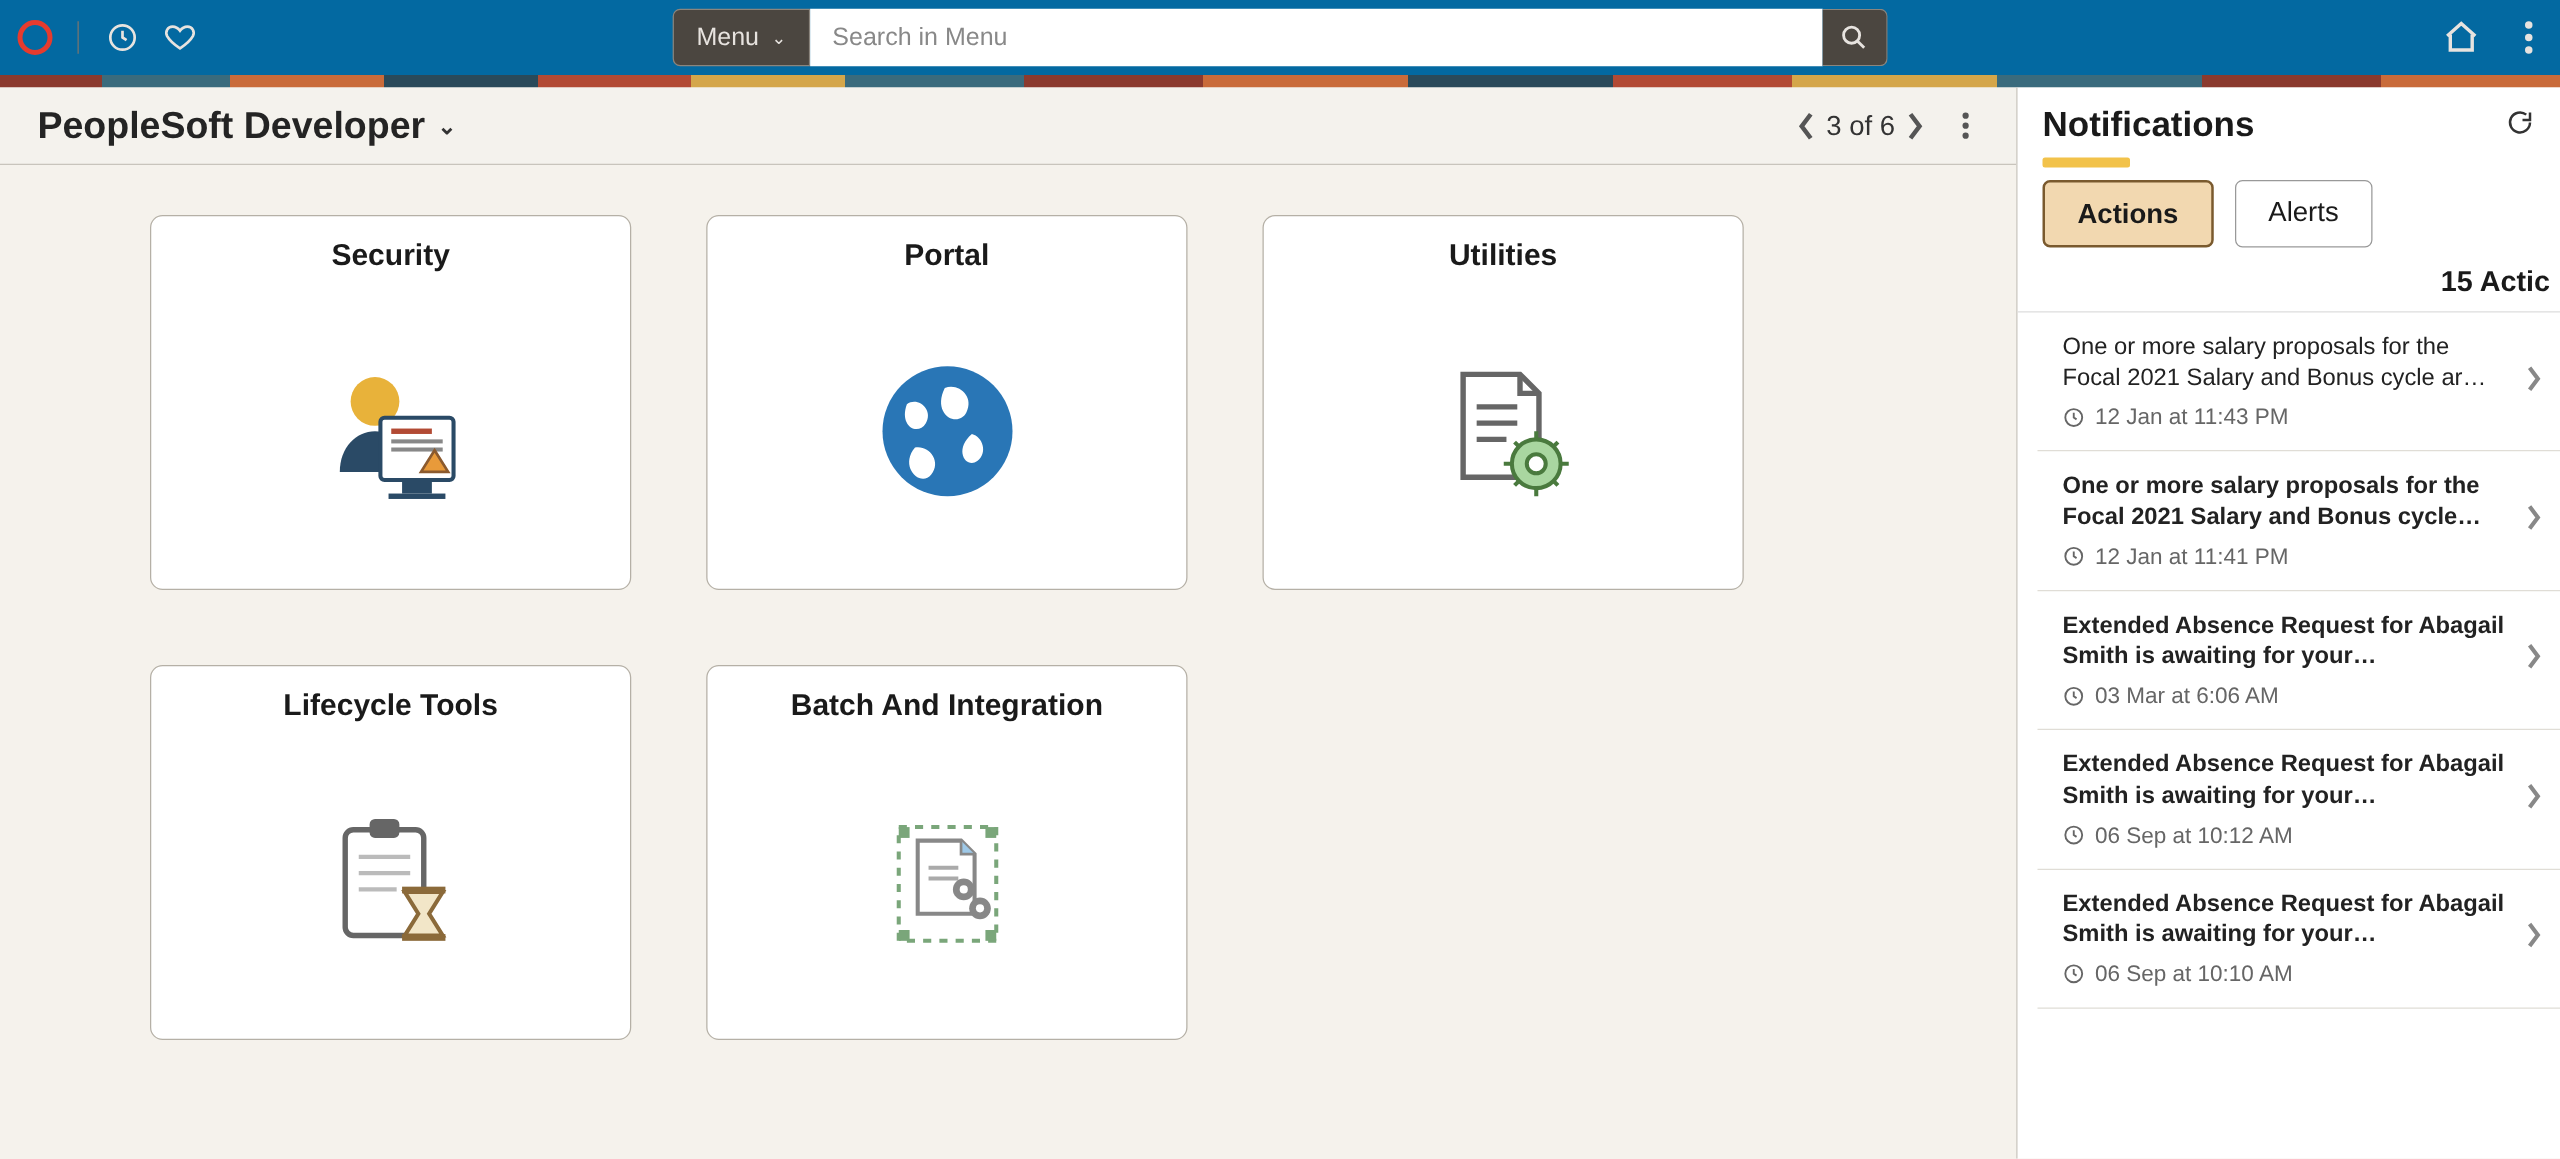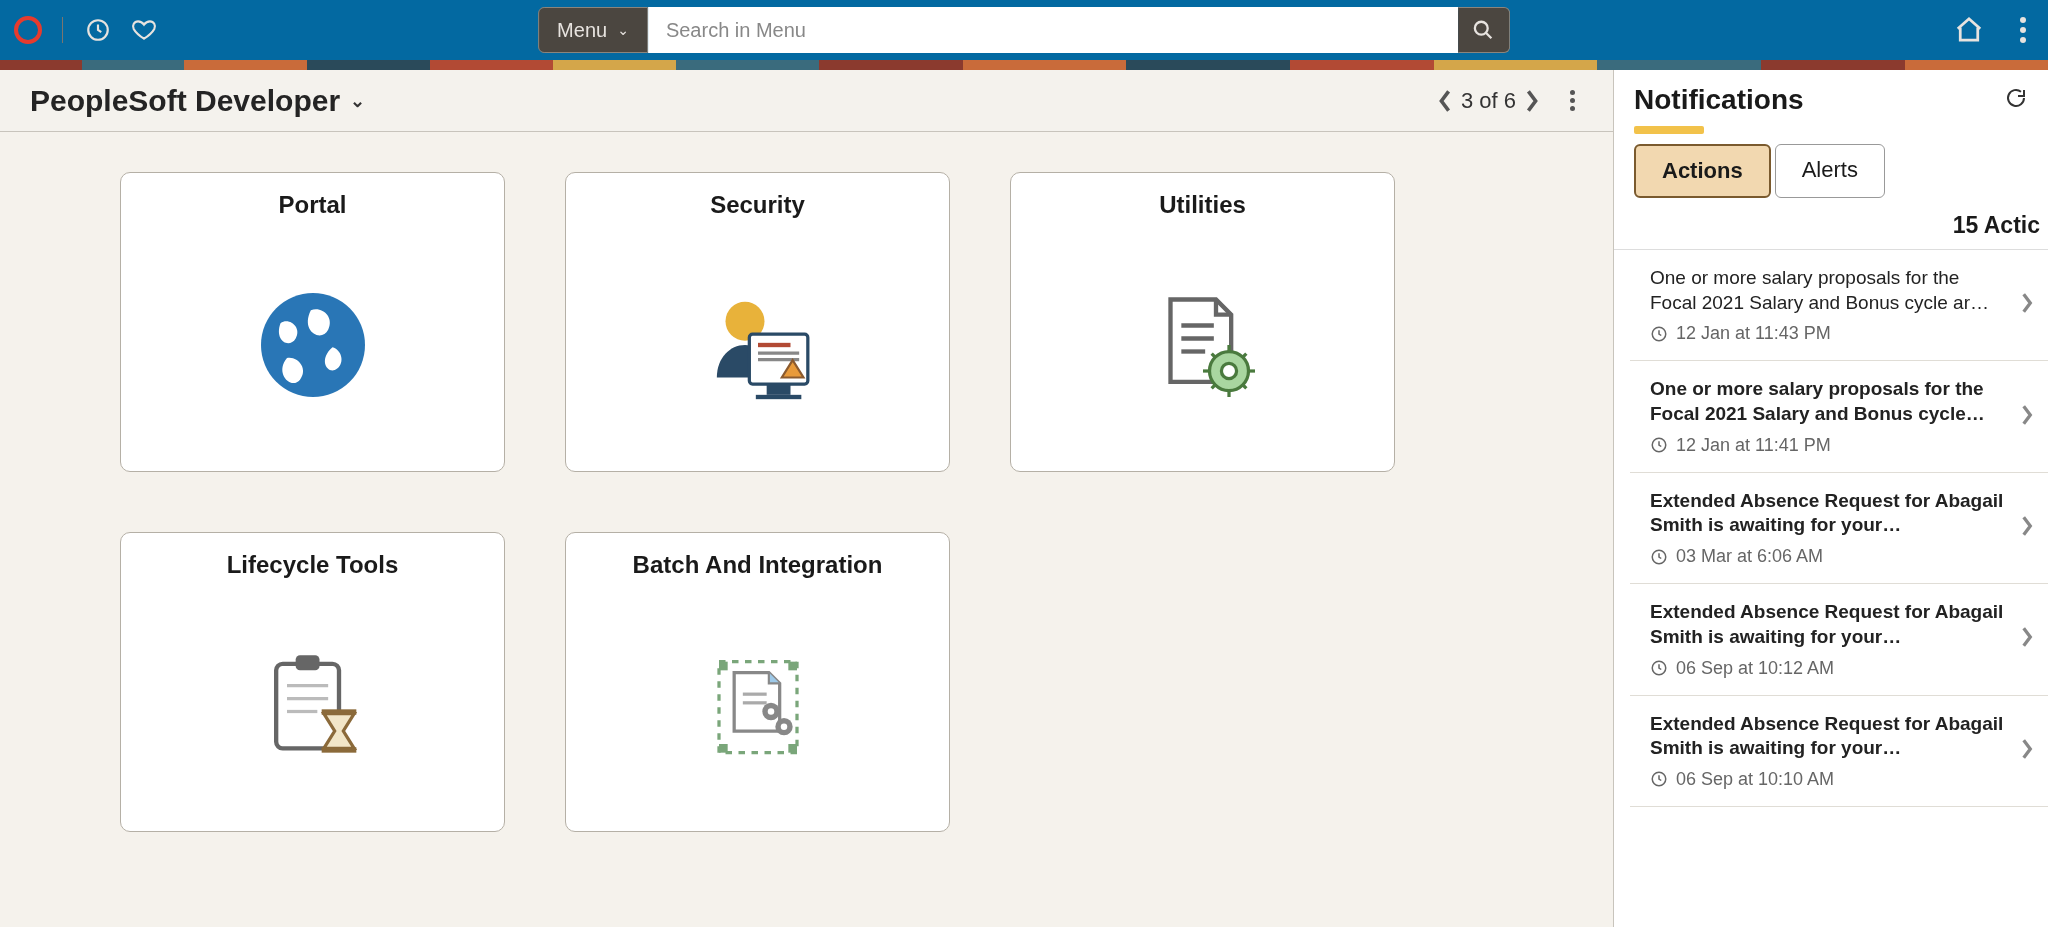--- a/index.html
+++ b/index.html
@@ -132,21 +132,21 @@
     overflow:hidden;
   }
   .notif-head {
     padding: 14px 20px 4px 20px;
     display:flex; align-items:center;
   }
   .notif-head h2 { font-size:28px; font-weight:700; color:#1a1a1a; }
   .refresh { margin-left:auto; cursor:pointer;}
   .refresh svg { width:24px; height:24px; stroke:#333; fill:none; stroke-width:2;}
   .yellow-bar { width:70px; height:8px; background:#f2c24a; margin: 6px 0 10px 20px; border-radius:2px;}
-  .tabs { display:flex; gap:4px; padding:0 20px; }
+  .tabs { display:flex; gap:17px; padding:0 20px; }
   .tab {
     padding: 12px 26px;
     font-size:22px;
     border:1px solid #999;
     border-radius:6px;
     cursor:pointer;
     background:#fff;
     color:#1a1a1a;
   }
   .tab.active {
@@ -247,44 +247,44 @@
         <div class="pager-dots" style="margin-left:14px;">
             <span></span>
             <span></span>
             <span></span>
           </div>
       </div>
     </div>
 
     <div class="tiles-area">
       <div class="tiles-grid">
-
-        <div class="tile">
-          <div class="tile-title">Portal</div>
-          <div class="tile-icon">
-            <svg viewBox="0 0 120 120">
-              <circle cx="60" cy="60" r="48" fill="#2976b6"></circle>
-              <path d="M30 40c8-6 20 4 14 14-6 10-20 2-14-14z M58 28c10-4 22 6 16 18-6 12-26 2-16-18z M78 62c8 2 12 14 4 20-8 6-18-8-4-20z M36 72c10-2 20 10 12 20-8 10-24-6-12-20z" fill="#fff"></path>
-            </svg>
-          </div>
-        </div>
 
         <div class="tile">
           <div class="tile-title">Security</div>
           <div class="tile-icon">
             <svg viewBox="0 0 120 120">
               <circle cx="48" cy="38" r="18" fill="#e8b23a"></circle>
               <path d="M22 90c0-18 12-30 26-30s26 12 26 30z" fill="#2a4a66"></path>
               <rect x="52" y="50" width="54" height="46" rx="3" fill="#fff" stroke="#2a4a66" stroke-width="3"></rect>
               <rect x="60" y="58" width="30" height="4" fill="#b24a34"></rect>
               <rect x="60" y="66" width="38" height="3" fill="#888"></rect>
               <rect x="60" y="72" width="38" height="3" fill="#888"></rect>
               <path d="M92 74 l10 16 h-20 z" fill="#e89a3a" stroke="#8b5a2e" stroke-width="2"></path>
               <rect x="68" y="96" width="22" height="10" fill="#2a4a66"></rect>
               <rect x="58" y="106" width="42" height="4" fill="#2a4a66"></rect>
+            </svg>
+          </div>
+        </div>
+
+        <div class="tile">
+          <div class="tile-title">Portal</div>
+          <div class="tile-icon">
+            <svg viewBox="0 0 120 120">
+              <circle cx="60" cy="60" r="48" fill="#2976b6"></circle>
+              <path d="M30 40c8-6 20 4 14 14-6 10-20 2-14-14z M58 28c10-4 22 6 16 18-6 12-26 2-16-18z M78 62c8 2 12 14 4 20-8 6-18-8-4-20z M36 72c10-2 20 10 12 20-8 10-24-6-12-20z" fill="#fff"></path>
             </svg>
           </div>
         </div>
 
         <div class="tile">
           <div class="tile-title">Utilities</div>
           <div class="tile-icon">
             <svg viewBox="0 0 120 120">
               <path d="M30 18h42l14 14v62H30z" fill="#fff" stroke="#666" stroke-width="4"></path>
               <path d="M72 18v14h14" fill="none" stroke="#666" stroke-width="4"></path>

